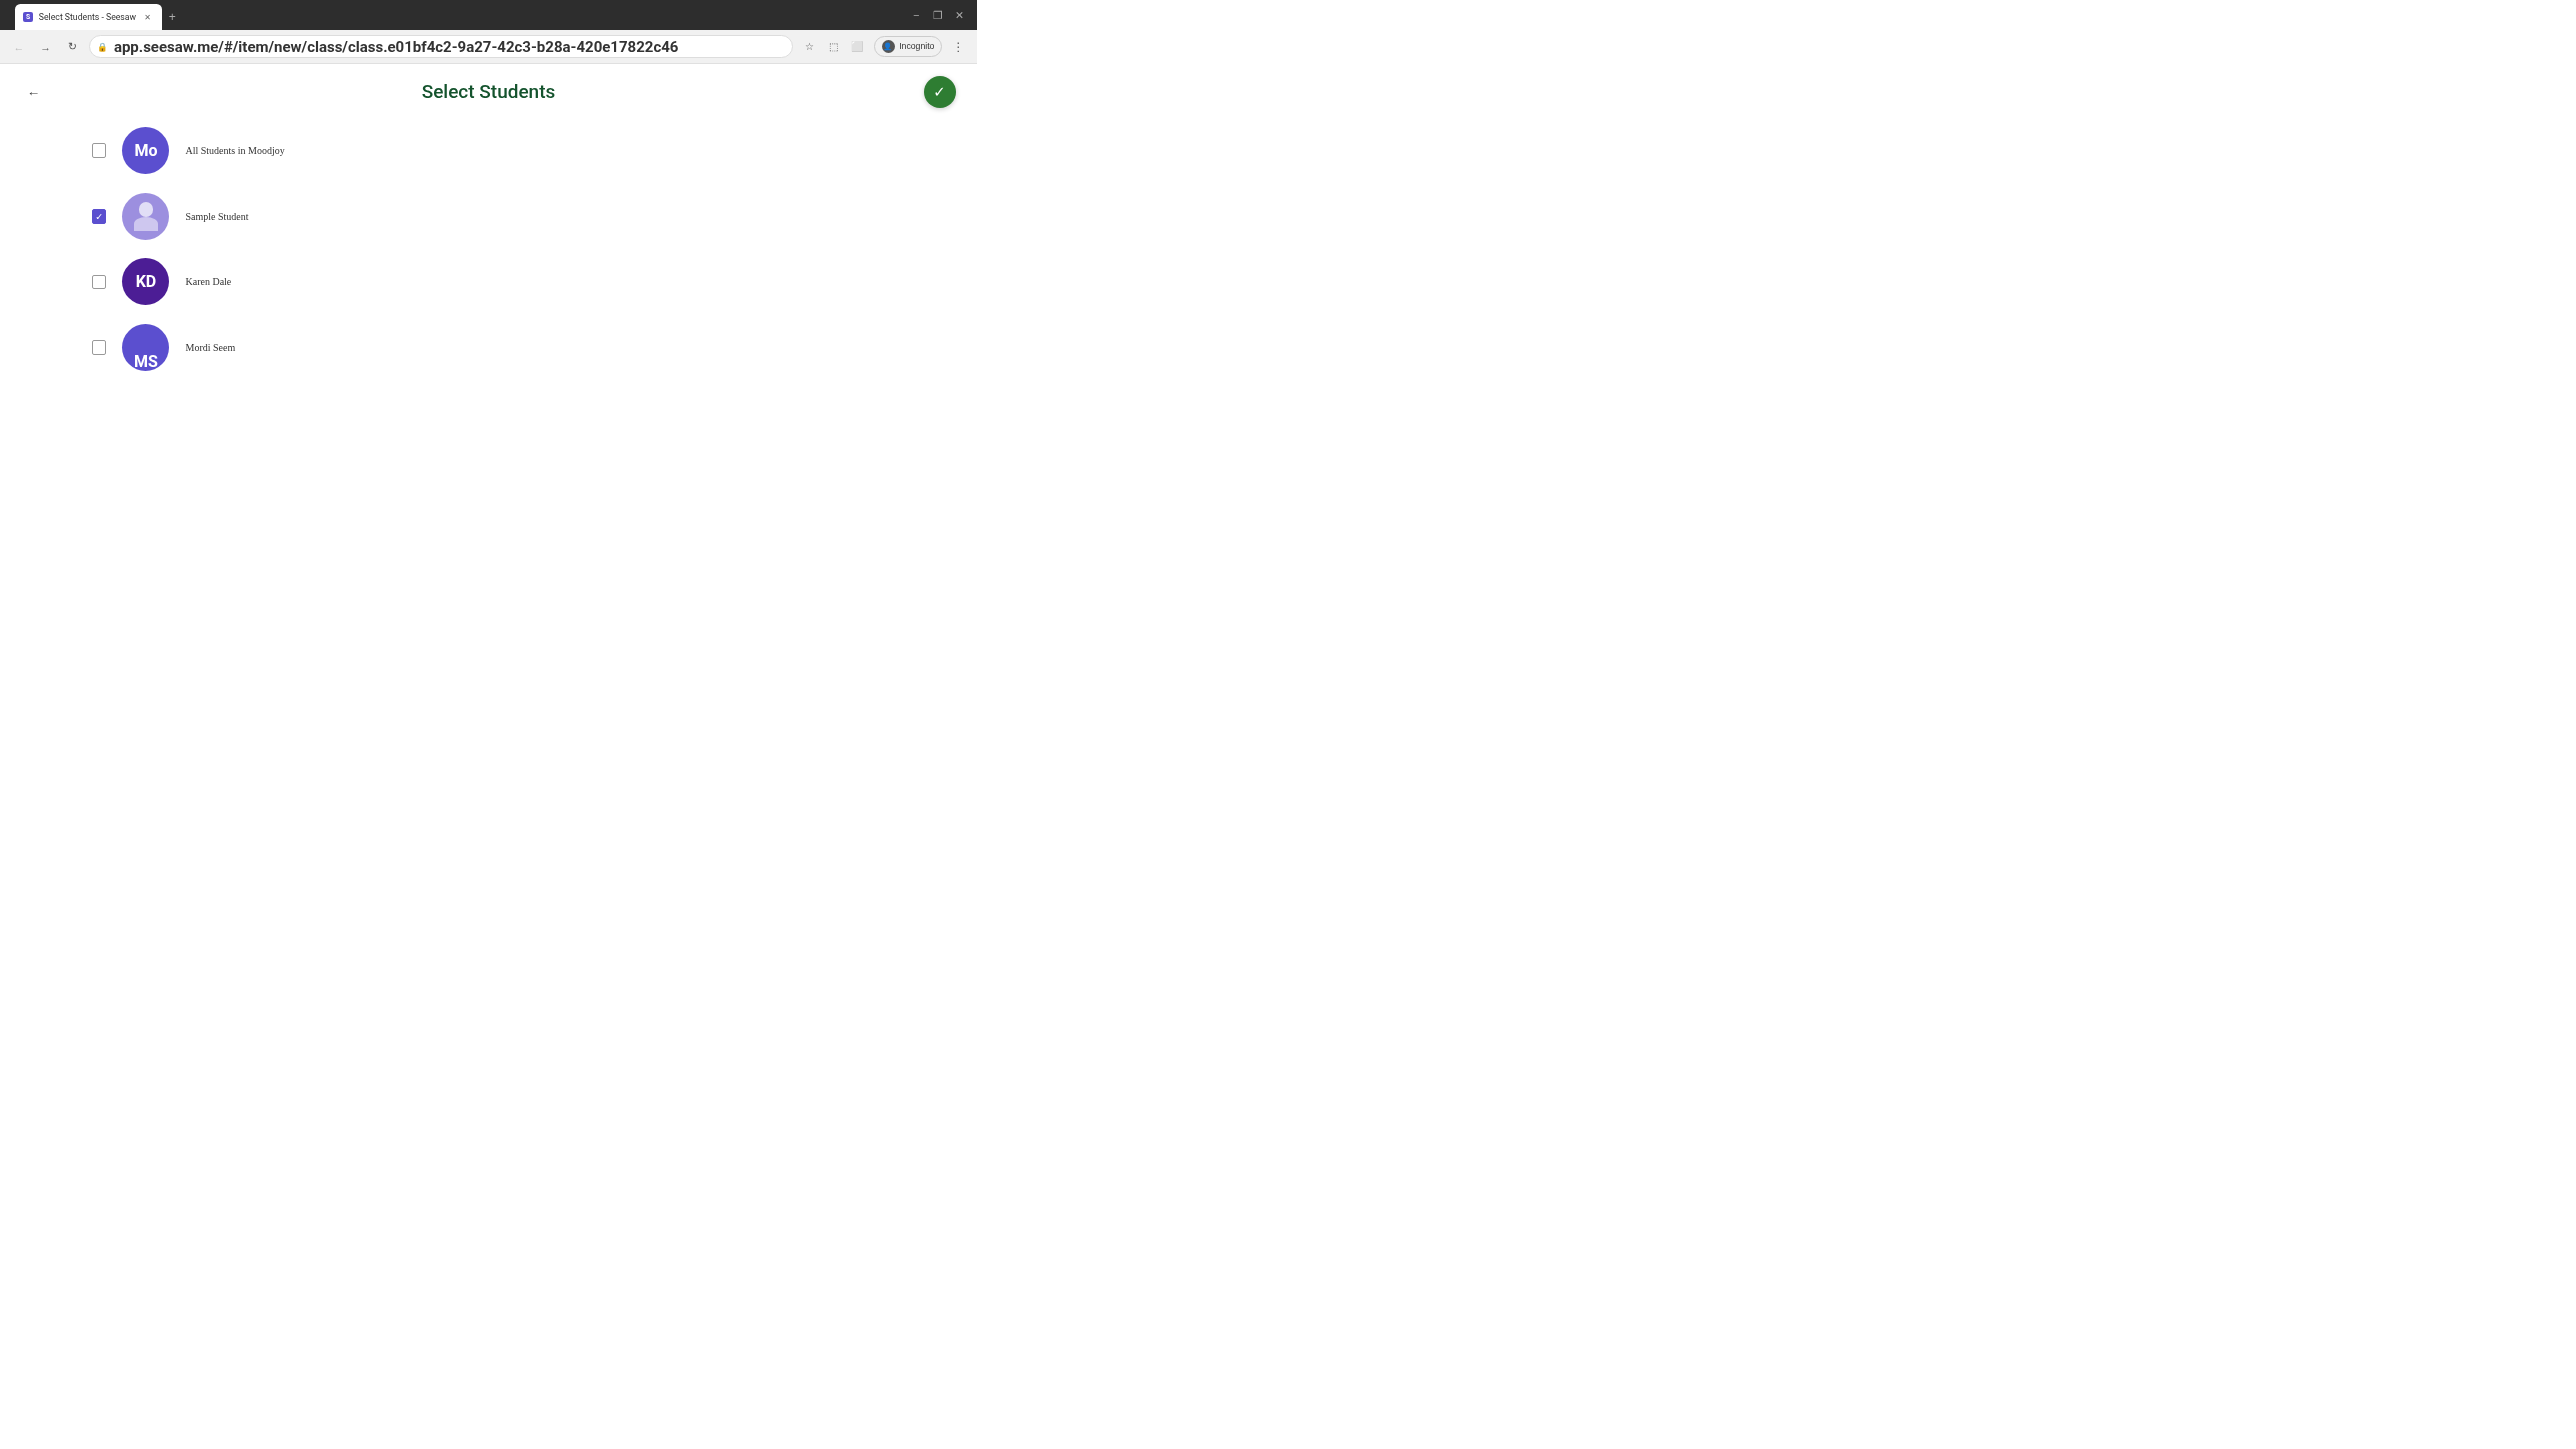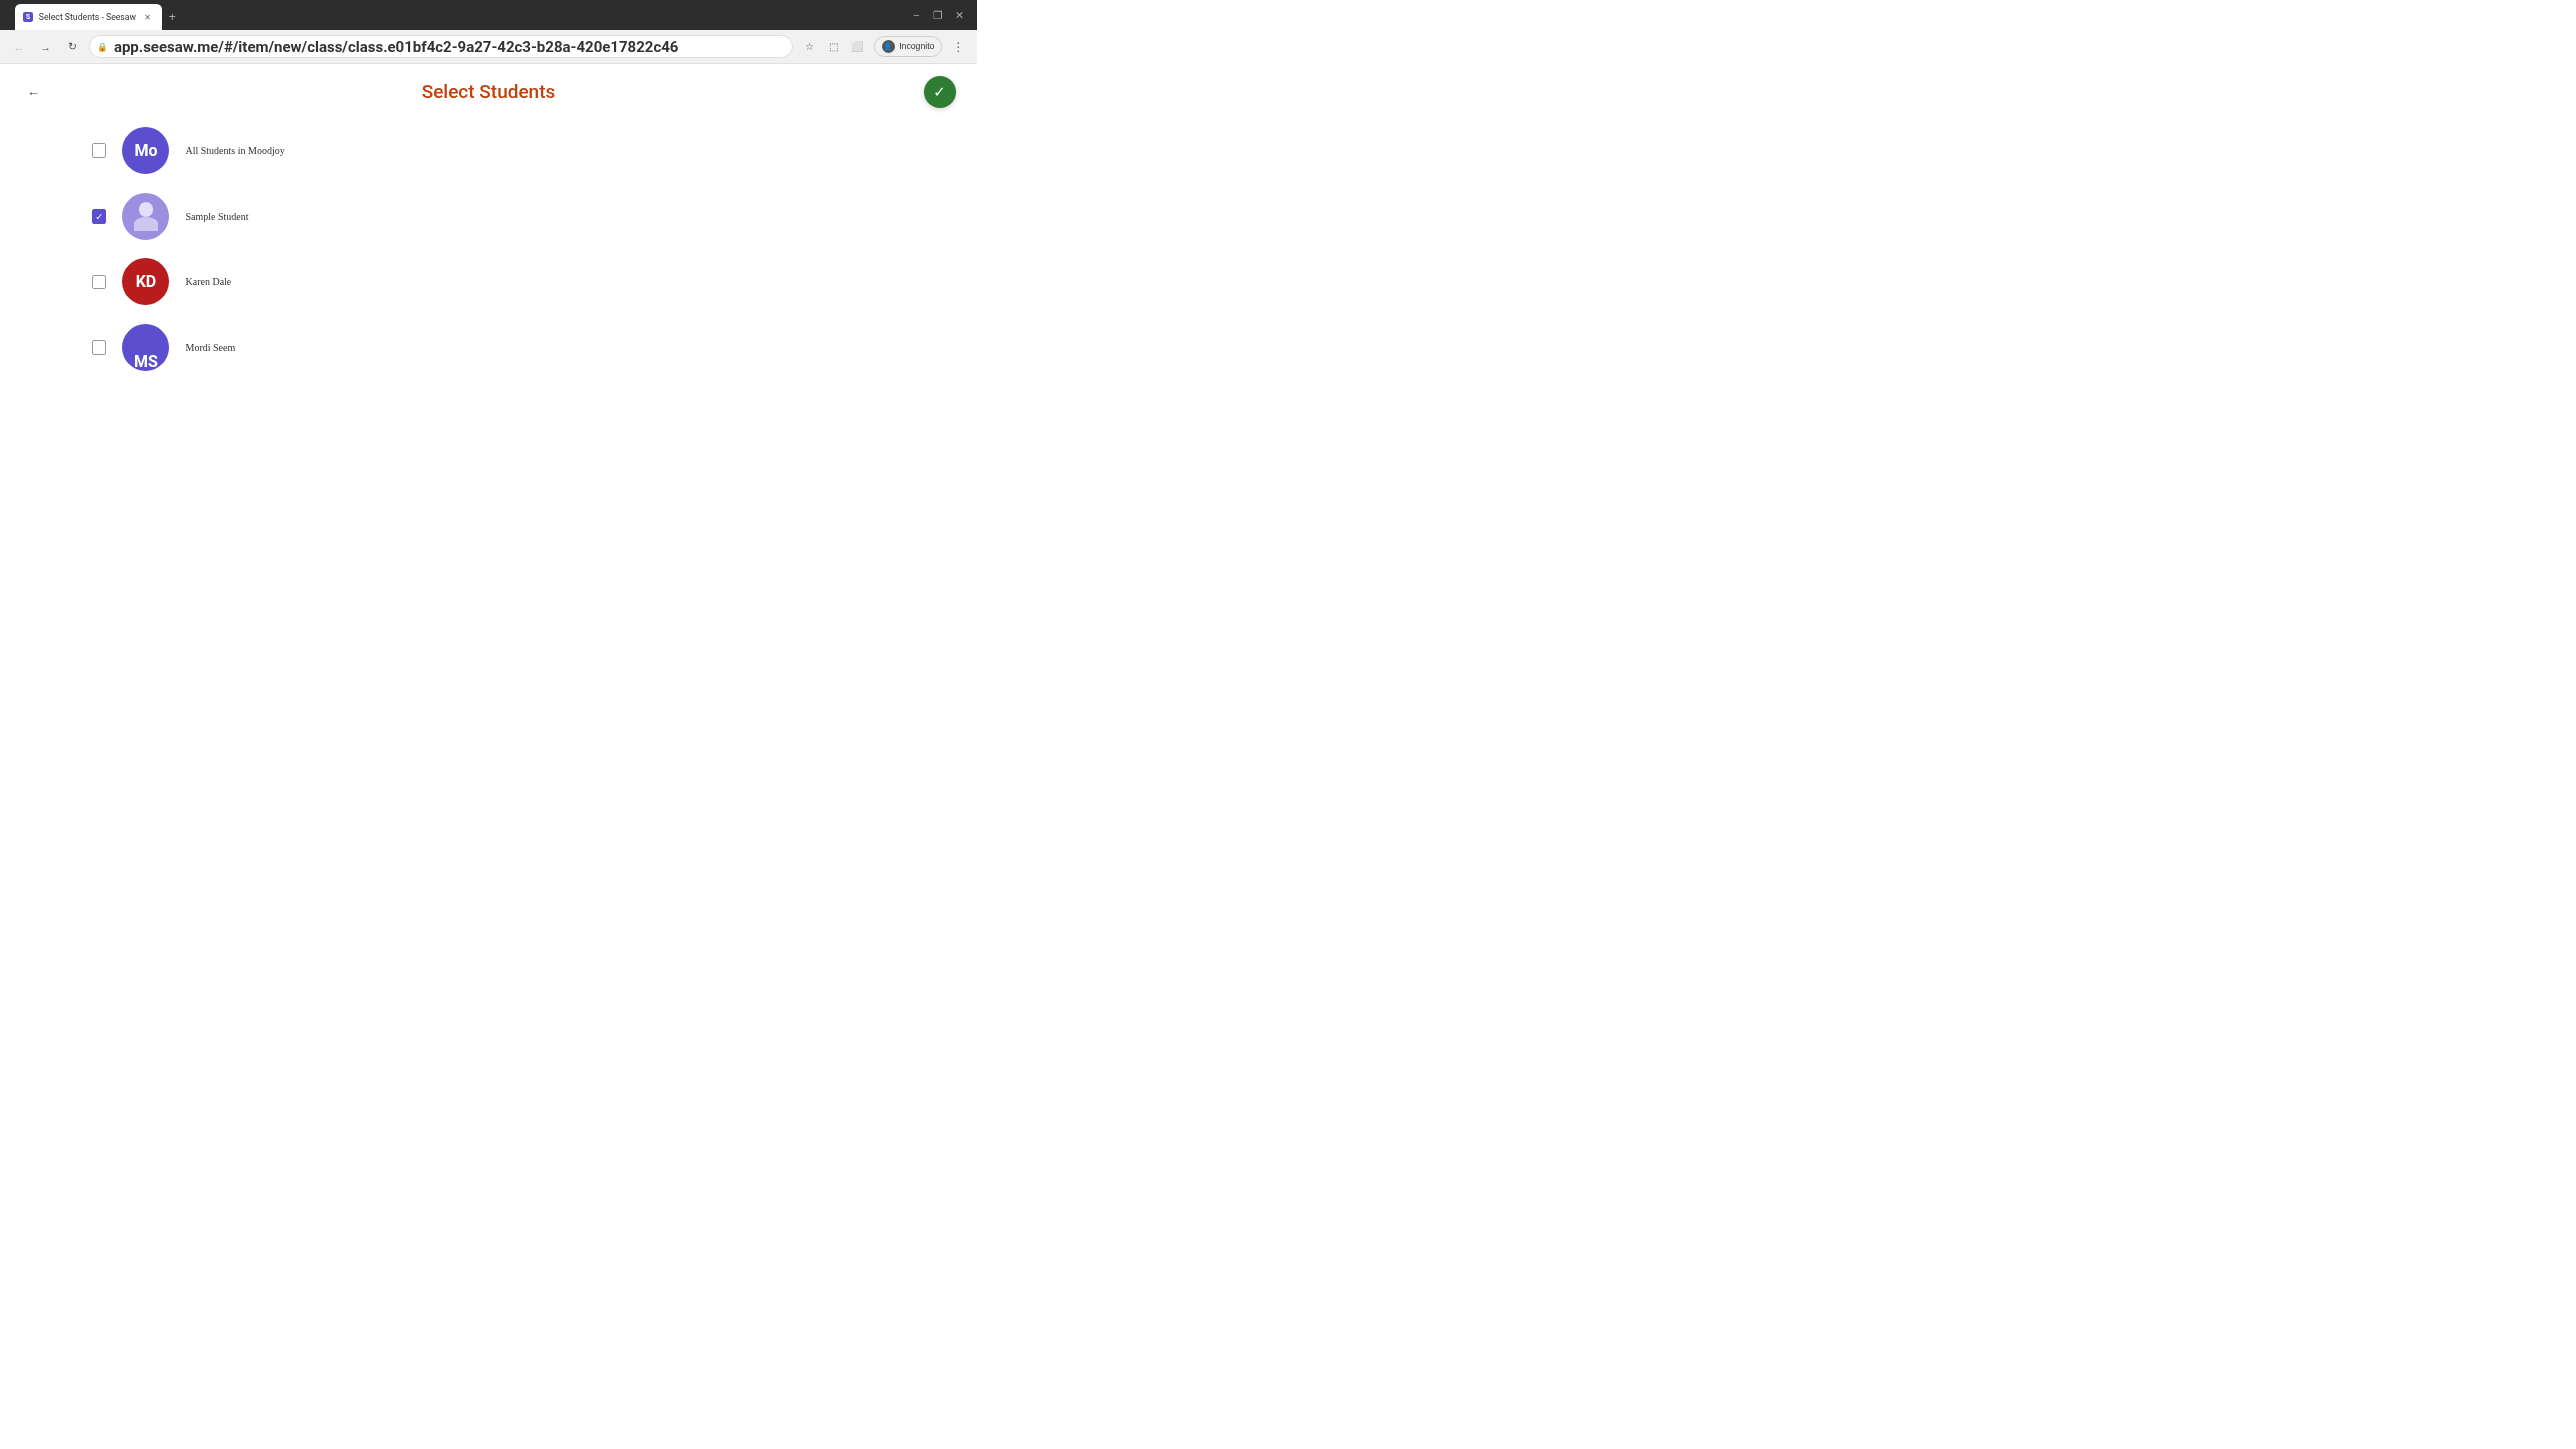--- a/index.html
+++ b/index.html
@@ -264,21 +264,21 @@
       font-size: 13.4px;
       cursor: pointer;
       display: flex;
       align-items: center;
       justify-content: center;
     }
 
     .page-title {
       font-size: 19px;
       font-weight: 500;
-      color: #c2410c;
+      color: #14532d;
     }
 
     .confirm-btn {
       position: absolute;
       right: 21.5px;
       width: 32px;
       height: 32px;
       border-radius: 50%;
       border: none;
       background: #2e7d32;
@@ -457,21 +457,21 @@
           <div class="avatar-body"></div>
         </div>
       </div>
       <span class="student-name">Sample Student</span>
     </div>
 
 
 
     <div class="student-item">
       <div class="checkbox"></div>
-      <div class="avatar" style="background:#b91c1c;">
+      <div class="avatar" style="background:#4c1d95;">
         <span>KD</span>
       </div>
       <span class="student-name">Karen Dale</span>
     </div>
 
     <div class="student-item">
       <div class="checkbox"></div>
       <div class="avatar" style="background:#5b4fcf;align-items:flex-end;">
         <span>MS</span>
       </div>

